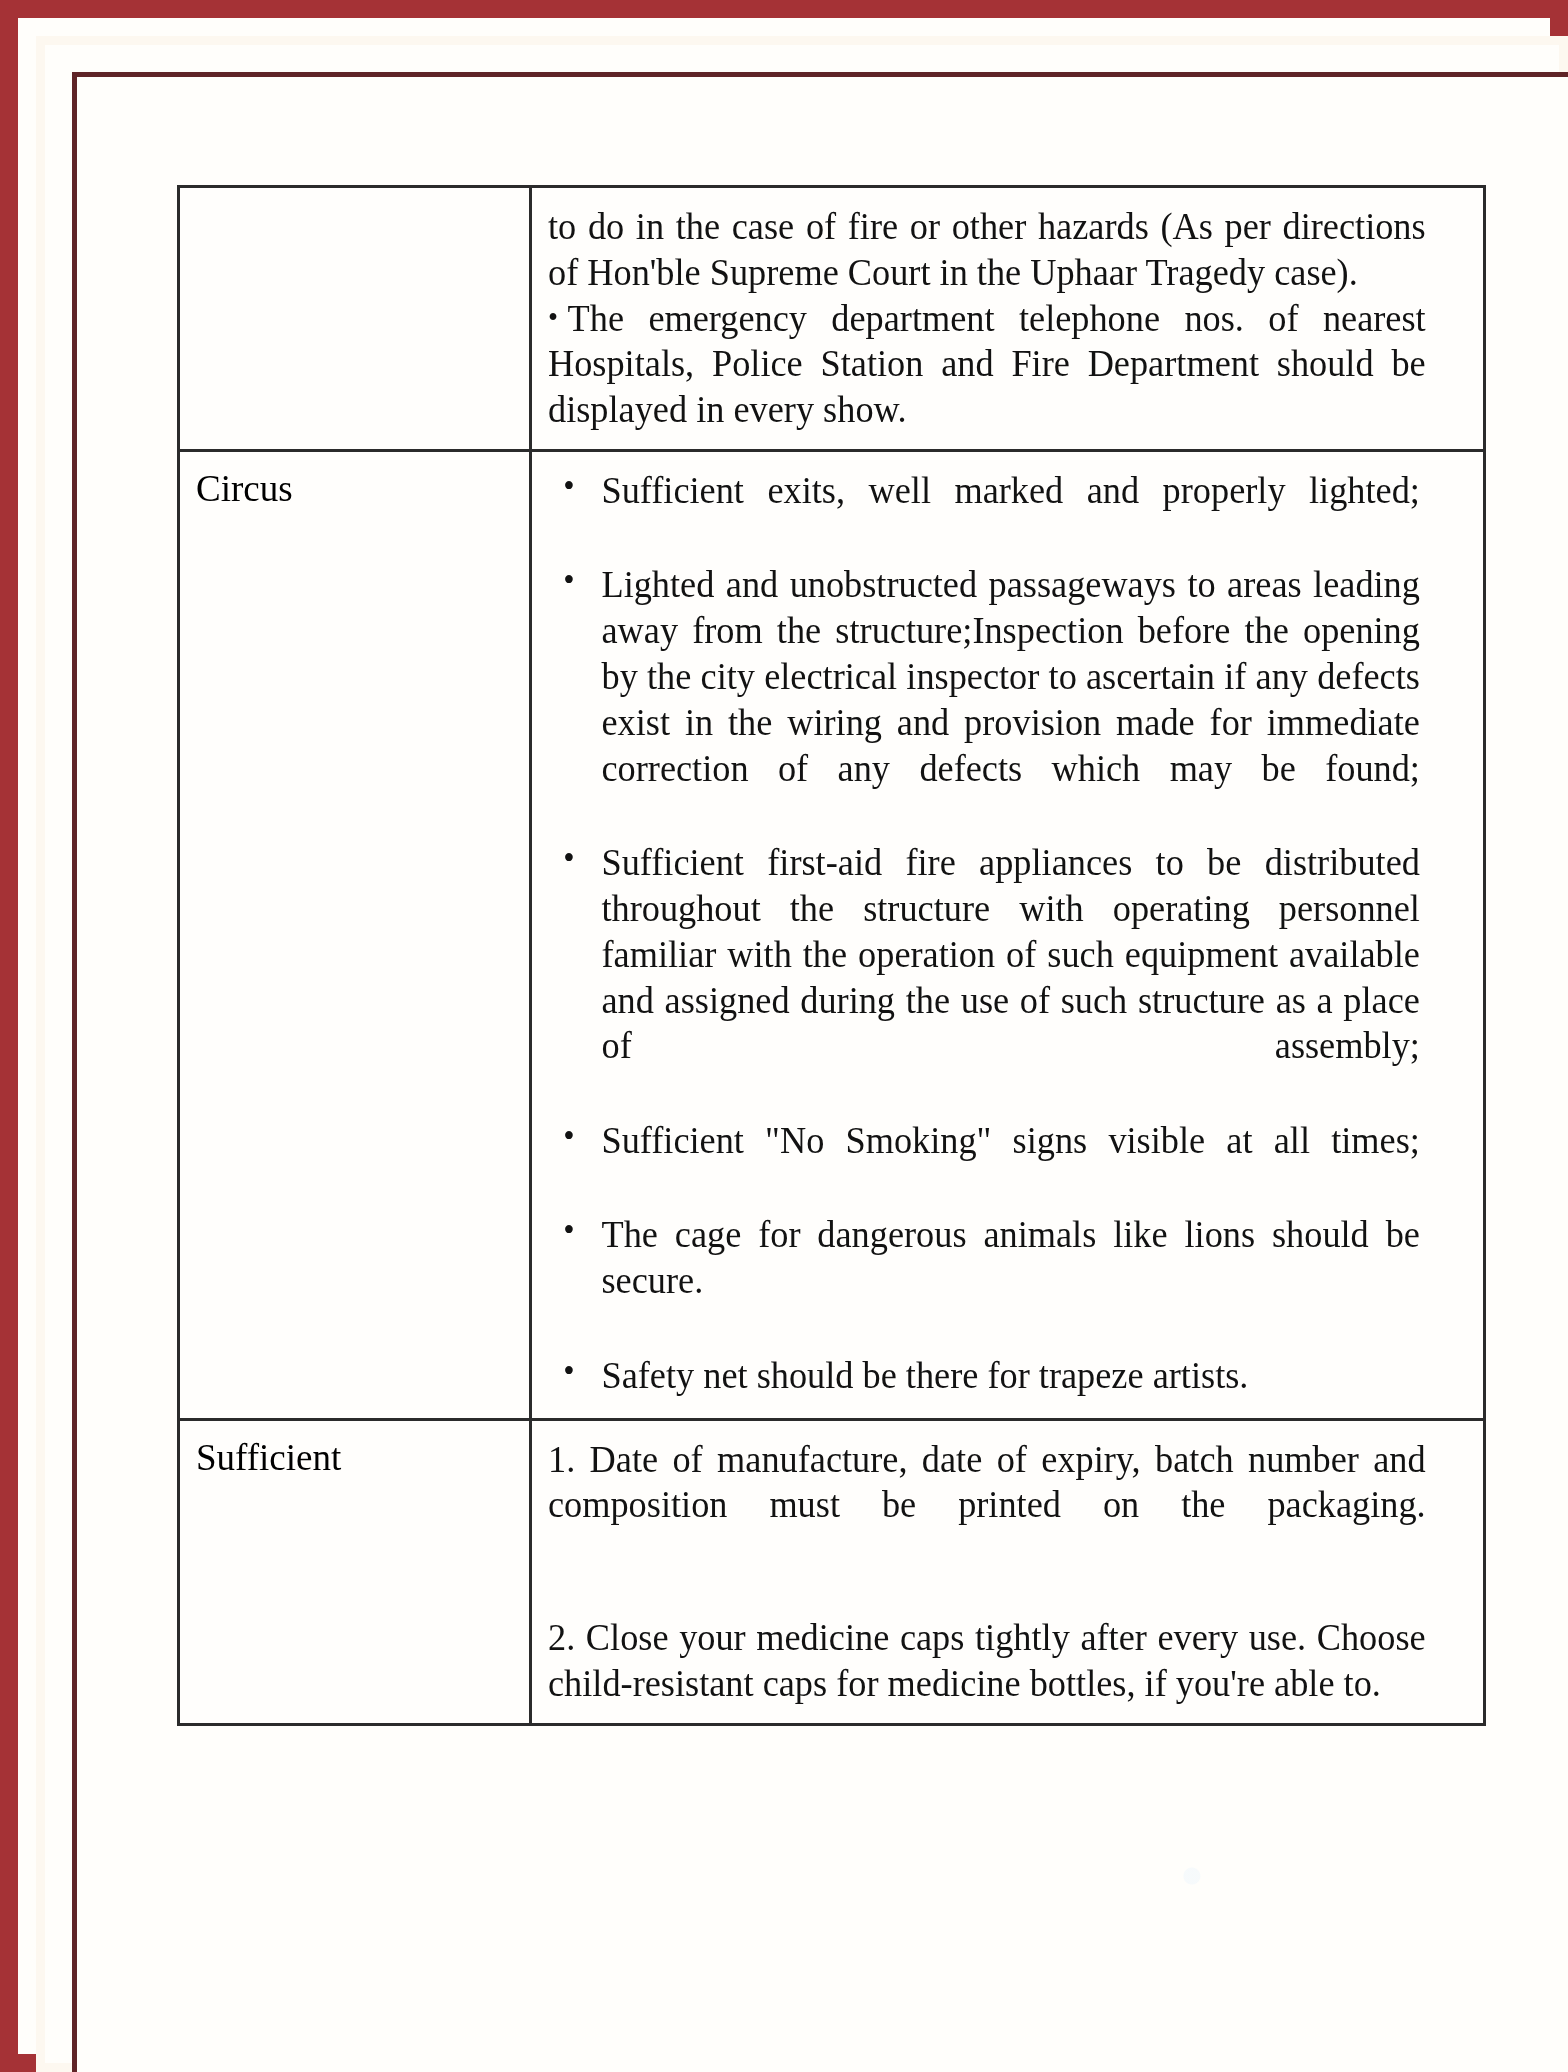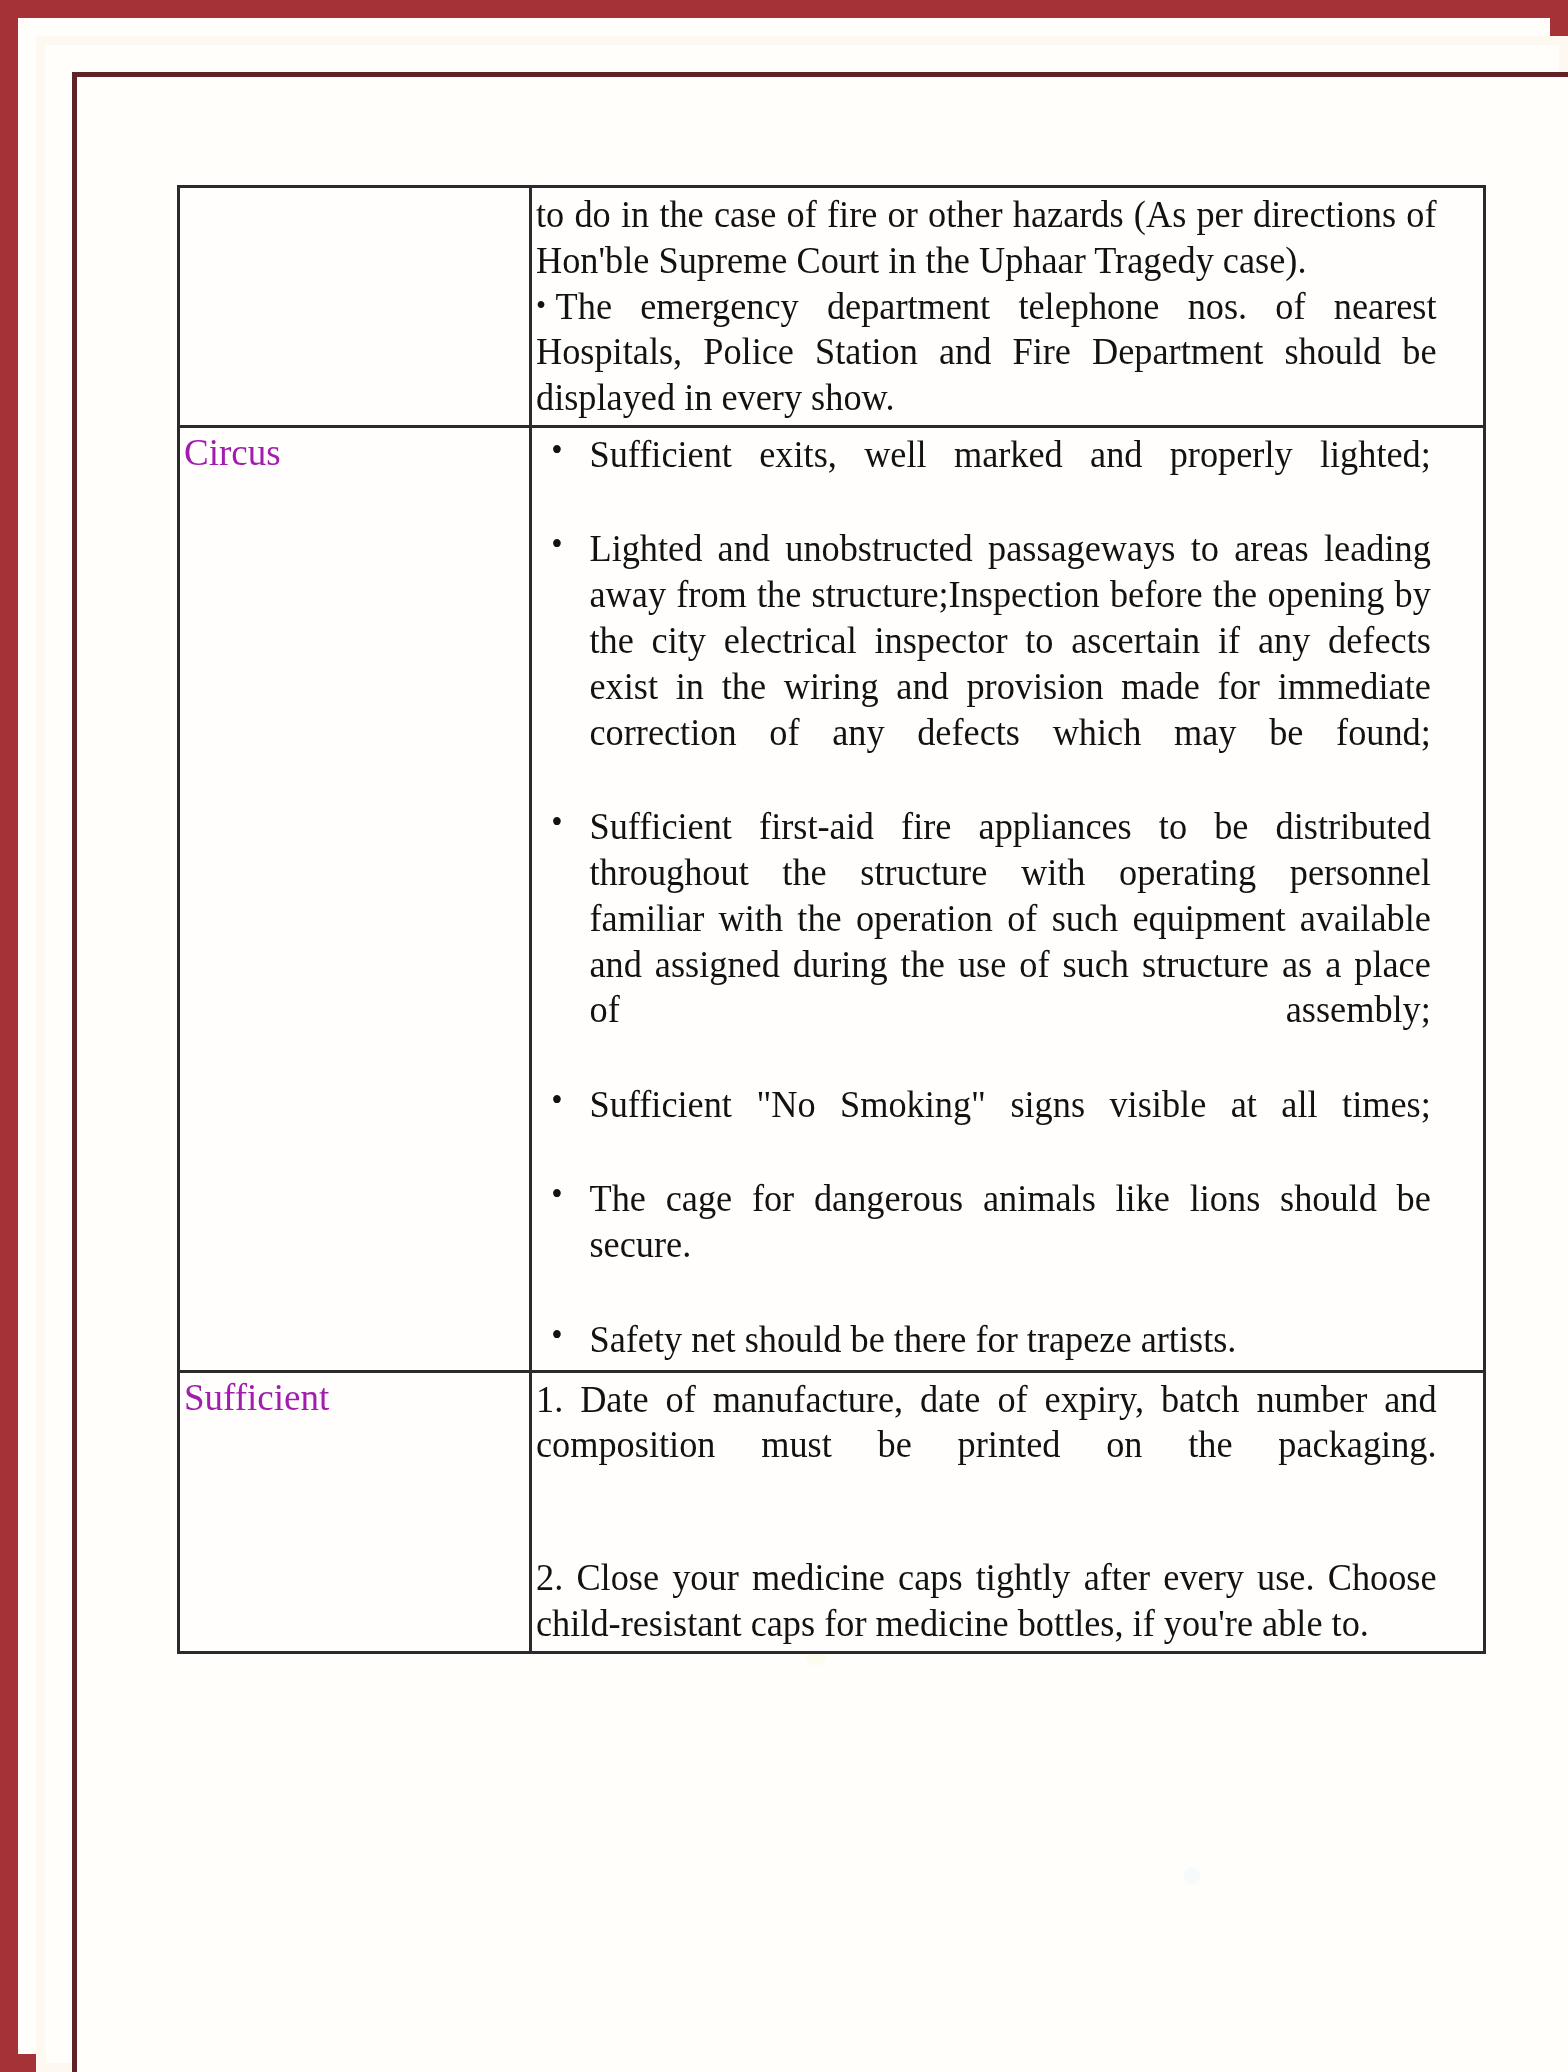--- a/index.html
+++ b/index.html
@@ -72,33 +72,33 @@
     position: absolute;
     left: 68px;
     top: 76px;
     width: 1306px;
     border-collapse: collapse;
     table-layout: fixed;
   }
   .doc-table td {
     border: 3px solid #2b2b2b;
     vertical-align: top;
-    padding: 4px;
+    padding: 16px;
     background: #fffefc;
     margin-left: 28px;
   }
   .col-label { width: 352px; }
   .col-body  { width: 954px; }
 
   .label-cell {
     padding: 14px 0 0 16px;
     font-family: "Liberation Serif", "DejaVu Serif", serif;
     font-size: 37px;
     line-height: 1.12;
-    color: #a21caf;
+    color: #000000;
   }
 
   .body-cell {
     padding: 10px 14px 12px 12px;
     color: #111111;
   }
 
   
   .txt {
     font-family: "Liberation Serif", "DejaVu Serif", serif;

